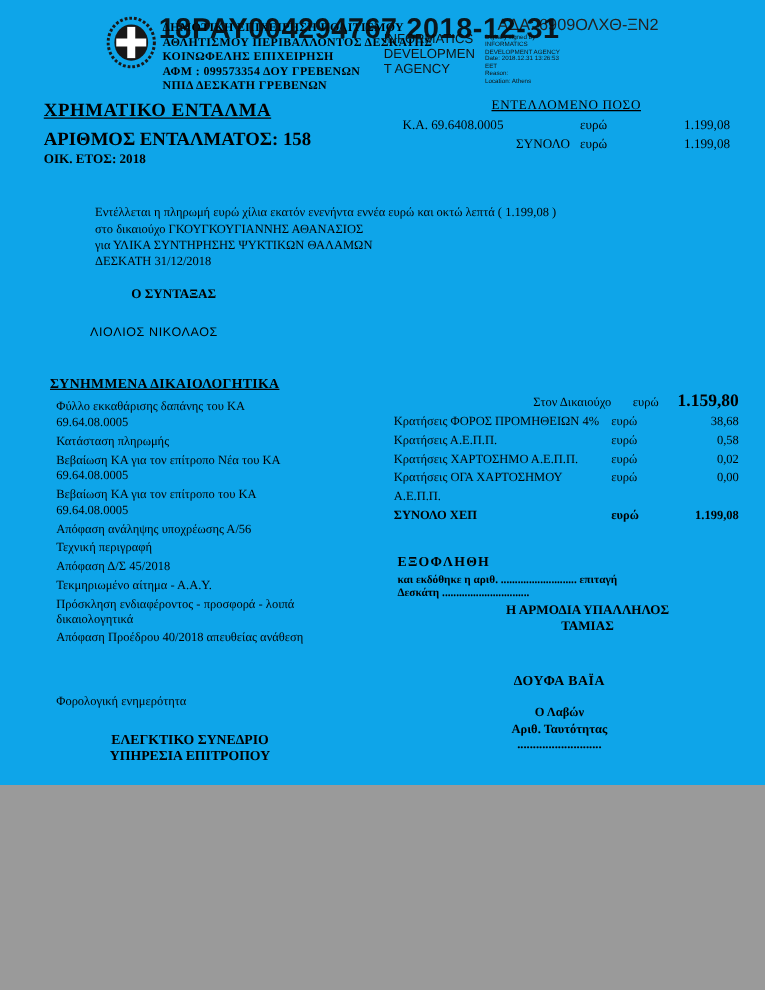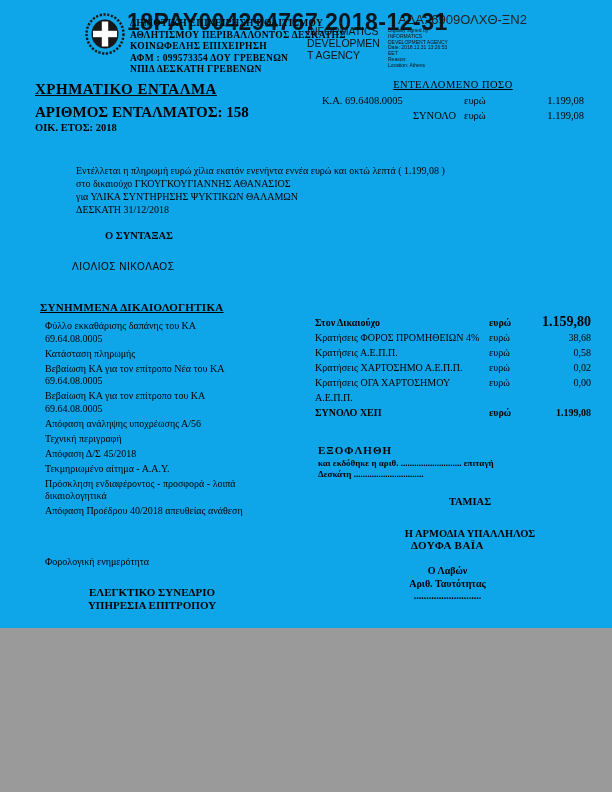--- a/index.html
+++ b/index.html
@@ -39,29 +39,29 @@
   .att-heading{left:40px;top:301px;font-size:11px;font-weight:bold;text-decoration:underline;letter-spacing:.3px;}
   .att-list{left:45px;top:320px;width:262px;font-size:10px;line-height:12.5px;}
   .att-item{white-space:pre-line;margin-bottom:2.5px;}
   .tax-clearance{left:45px;top:536px;font-size:10px;margin-top:20px;}
   
   .ben-table{left:315px;top:314px;width:276px;font-size:10px;}
   .bt-row{display:flex;line-height:15px;align-items:baseline;}
   .bt-label{flex:1;}
   .bt-cur{width:38px;}
   .bt-amt{width:64px;text-align:right;}
-  .bt-row.first .bt-label,.bt-row.first .bt-cur{font-weight:bold;}
+  .bt-row.first .bt-label,.bt-row.first .bt-cur{font-weight:normal;text-align:right;}
   .bt-row.first .bt-amt{font-size:14px;font-weight:bold;}
   .bt-row.total{font-weight:bold;}
   .bt-row.total .bt-label{text-align:left;padding-right:8px;}
   
   .paid-label{left:318px;top:444px;font-size:11px;font-weight:bold;letter-spacing:1px;}
   .paid-check{left:318px;top:458px;font-size:9px;font-weight:bold;}
   .paid-place{left:318px;top:469px;font-size:9px;font-weight:bold;}
-  .officer-title{left:350px;top:483px;width:240px;text-align:center;font-size:10.5px;font-weight:bold;margin-top:45px;}
+  .officer-title{left:350px;top:483px;width:240px;text-align:center;font-size:10.5px;font-weight:bold;}
   .officer-role{left:350px;top:496px;width:240px;text-align:center;font-size:10.5px;font-weight:bold;}
   .officer-name{left:370px;top:539px;width:155px;text-align:center;font-size:11px;font-weight:bold;letter-spacing:.5px;}
   
   .receiver{left:370px;top:565px;width:155px;text-align:center;font-size:10px;font-weight:bold;line-height:12.5px;}
   
   .audit{left:62px;top:586px;width:180px;text-align:center;font-size:11px;font-weight:bold;line-height:13px;}
   .approved{left:62px;top:651px;width:180px;text-align:center;font-weight:bold;}
   .approved .ap1{font-size:11.5px;letter-spacing:1px;}
   .approved .ap2{font-size:9.5px;line-height:12px;}
   .approved .ap3{font-size:11px;line-height:12px;}

